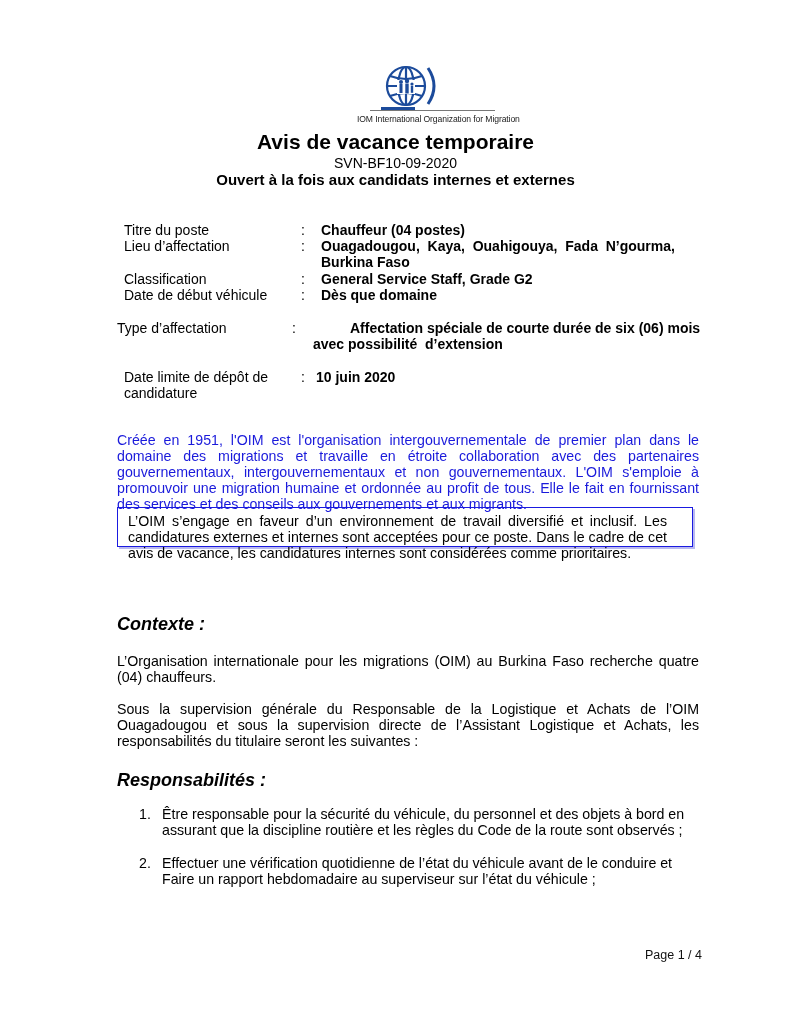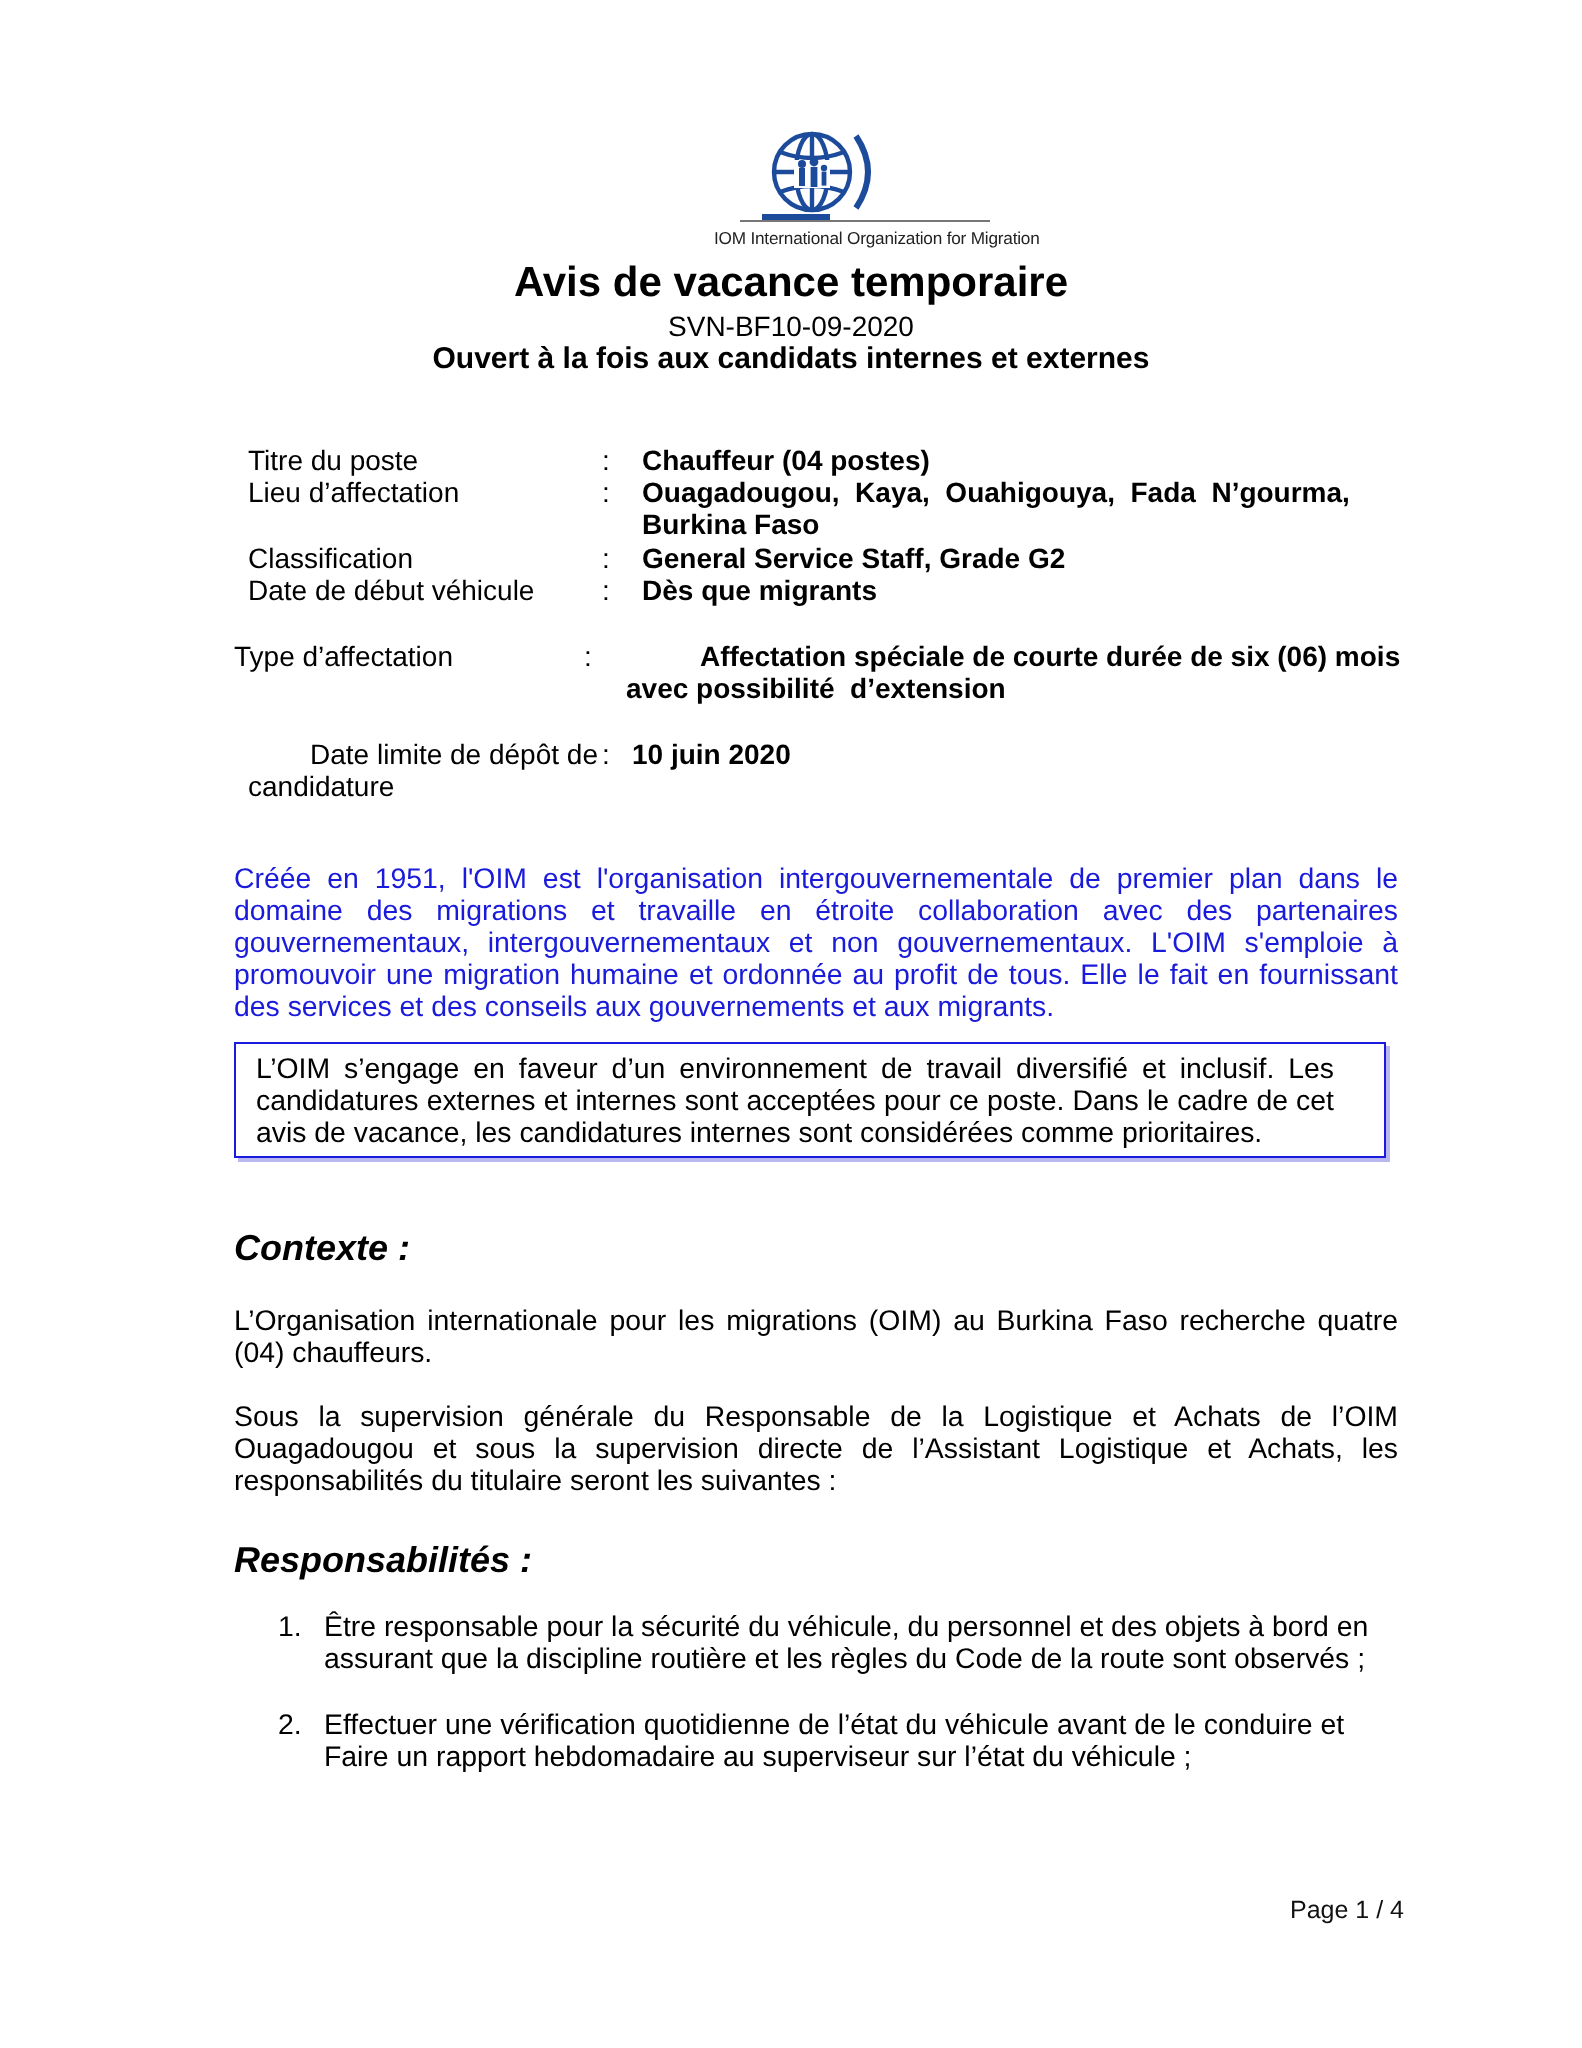--- a/index.html
+++ b/index.html
@@ -18,21 +18,21 @@
   .title { left: 0; width: 791px; top: 130px; text-align: center; font-size: 21px; font-weight: bold; }
   .ref   { left: 0; width: 791px; top: 155px; text-align: center; font-size: 14px; }
   .open  { left: 0; width: 791px; top: 171px; text-align: center; font-size: 15px; font-weight: bold; }
 
   .info-label { font-size: 14px; line-height: 16px; }
   .info-colon { font-size: 14px; line-height: 16px; }
   .info-value { font-size: 14px; line-height: 16px; font-weight: bold; }
 
   .blue-para { left: 117px; top: 432px; width: 582px; color: #1a1adb; font-size: 14.2px; line-height: 16px;
                text-align: justify; }
-  .notice-box { left: 117px; top: 521px; width: 576px; height: 58px; border: 1.5px solid #1a1ae0;
+  .notice-box { left: 117px; top: 507px; width: 576px; height: 40px; border: 1.5px solid #1a1ae0;
                 box-shadow: 2px 2px 0 #b9b9f0; padding: 5px 17px 0 0; box-sizing: border-box; }
   .notice-text { margin: 0 8px 0 10px; font-size: 14.2px; line-height: 16px; text-align: justify; }
 
   .h2 { left: 117px; font-size: 18px; font-weight: bold; font-style: italic; }
   .para { left: 117px; width: 582px; font-size: 14.2px; line-height: 16px; text-align: justify; }
 
   .resp-num { font-size: 14.2px; line-height: 16px; }
   .resp-text { left: 162px; width: 538px; font-size: 14.2px; line-height: 16px; }
 
   .page-num { left: 628px; top: 948px; font-size: 12.5px; color: #111; margin-left: 17px; }
@@ -78,28 +78,28 @@
 <div class="abs info-colon" style="left:301px; top:238px;">:</div>
 <div class="abs info-value" style="left:321px; top:238px; width:378px; white-space:pre;">Ouagadougou,  Kaya,  Ouahigouya,  Fada  N’gourma,</div>
 <div class="abs info-value" style="left:321px; top:254px;">Burkina Faso</div>
 
 <div class="abs info-label" style="left:124px; top:271px;">Classification</div>
 <div class="abs info-colon" style="left:301px; top:271px;">:</div>
 <div class="abs info-value" style="left:321px; top:271px;">General Service Staff, Grade G2</div>
 
 <div class="abs info-label" style="left:124px; top:287px;">Date de début véhicule</div>
 <div class="abs info-colon" style="left:301px; top:287px;">:</div>
-<div class="abs info-value" style="left:321px; top:287px;">Dès que migrants</div>
+<div class="abs info-value" style="left:321px; top:287px;">Dès que domaine</div>
 
 <div class="abs info-label" style="left:117px; top:320px;">Type d’affectation</div>
 <div class="abs info-colon" style="left:292px; top:320px;">:</div>
 <div class="abs info-value" style="left:313px; top:320px;margin-left:37px;">Affectation spéciale de courte durée de six (06) mois</div>
 <div class="abs info-value" style="left:313px; top:336px; white-space:pre;">avec possibilité  d’extension</div>
 
-<div class="abs info-label" style="left:124px; top:369px;margin-left:31px;">Date limite de dépôt de</div>
+<div class="abs info-label" style="left:124px; top:369px;">Date limite de dépôt de</div>
 <div class="abs info-label" style="left:124px; top:385px;">candidature</div>
 <div class="abs info-colon" style="left:301px; top:369px;">:</div>
 <div class="abs info-value" style="left:316px; top:369px;">10 juin 2020</div>
 
 <div class="abs blue-para">Créée en 1951, l'OIM est l'organisation intergouvernementale de premier plan dans le domaine des migrations et travaille en étroite collaboration avec des partenaires gouvernementaux, intergouvernementaux et non gouvernementaux. L'OIM s'emploie à promouvoir une migration humaine et ordonnée au profit de tous. Elle le fait en fournissant des services et des conseils aux gouvernements et aux migrants.</div>
 
 <div class="abs notice-box">
   <div class="notice-text">L’OIM s’engage en faveur d’un environnement de travail diversifié et inclusif. Les candidatures externes et internes sont acceptées pour ce poste. Dans le cadre de cet avis de vacance, les candidatures internes sont considérées comme prioritaires.</div>
 </div>
 

